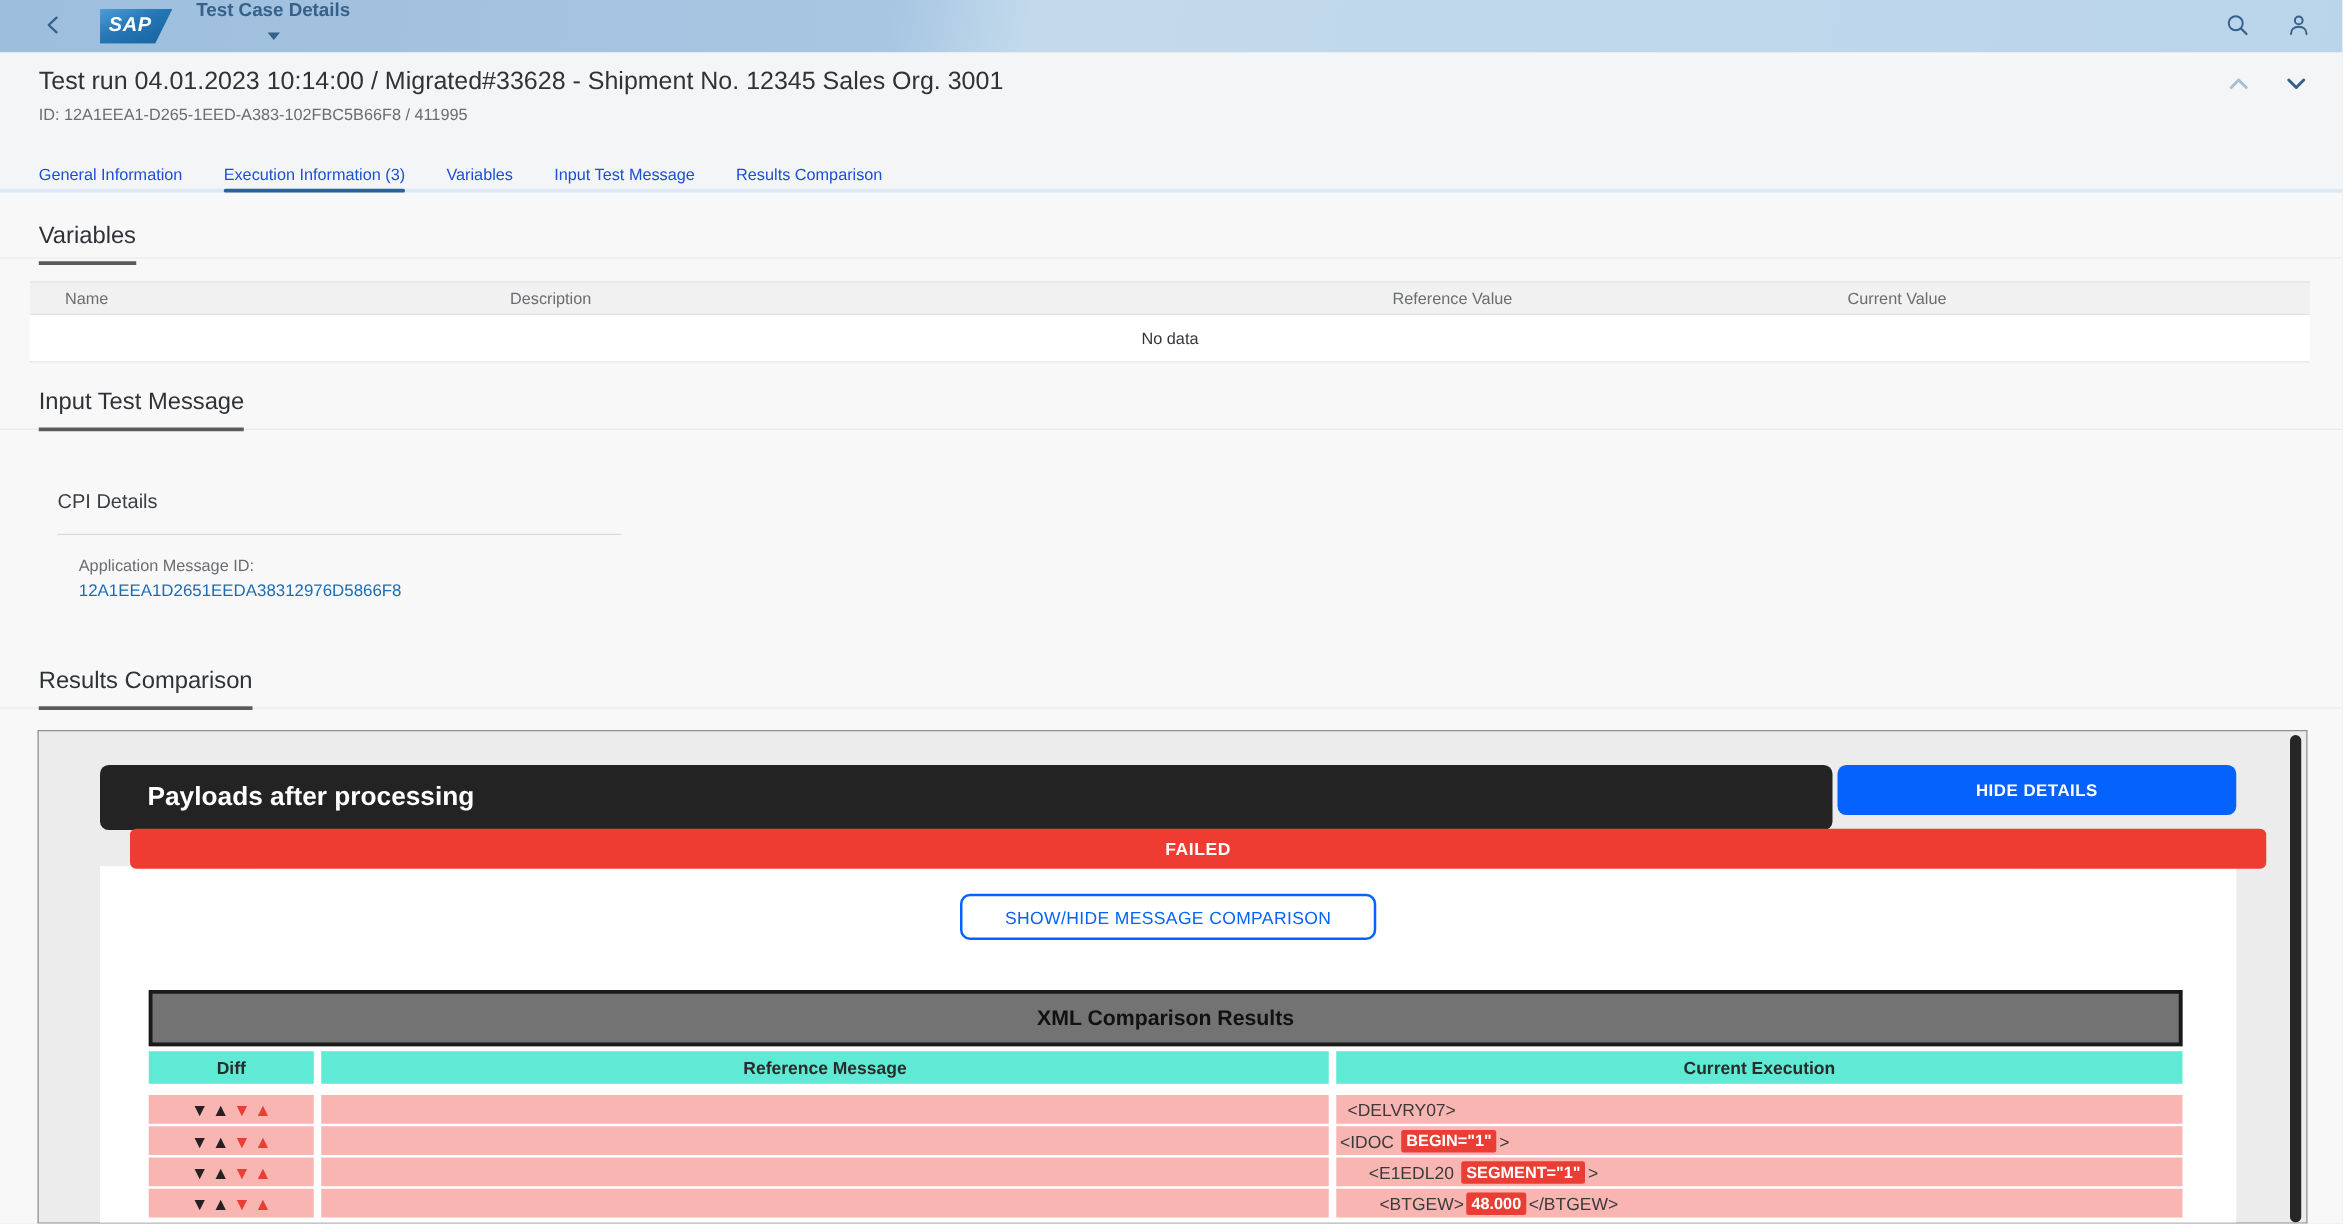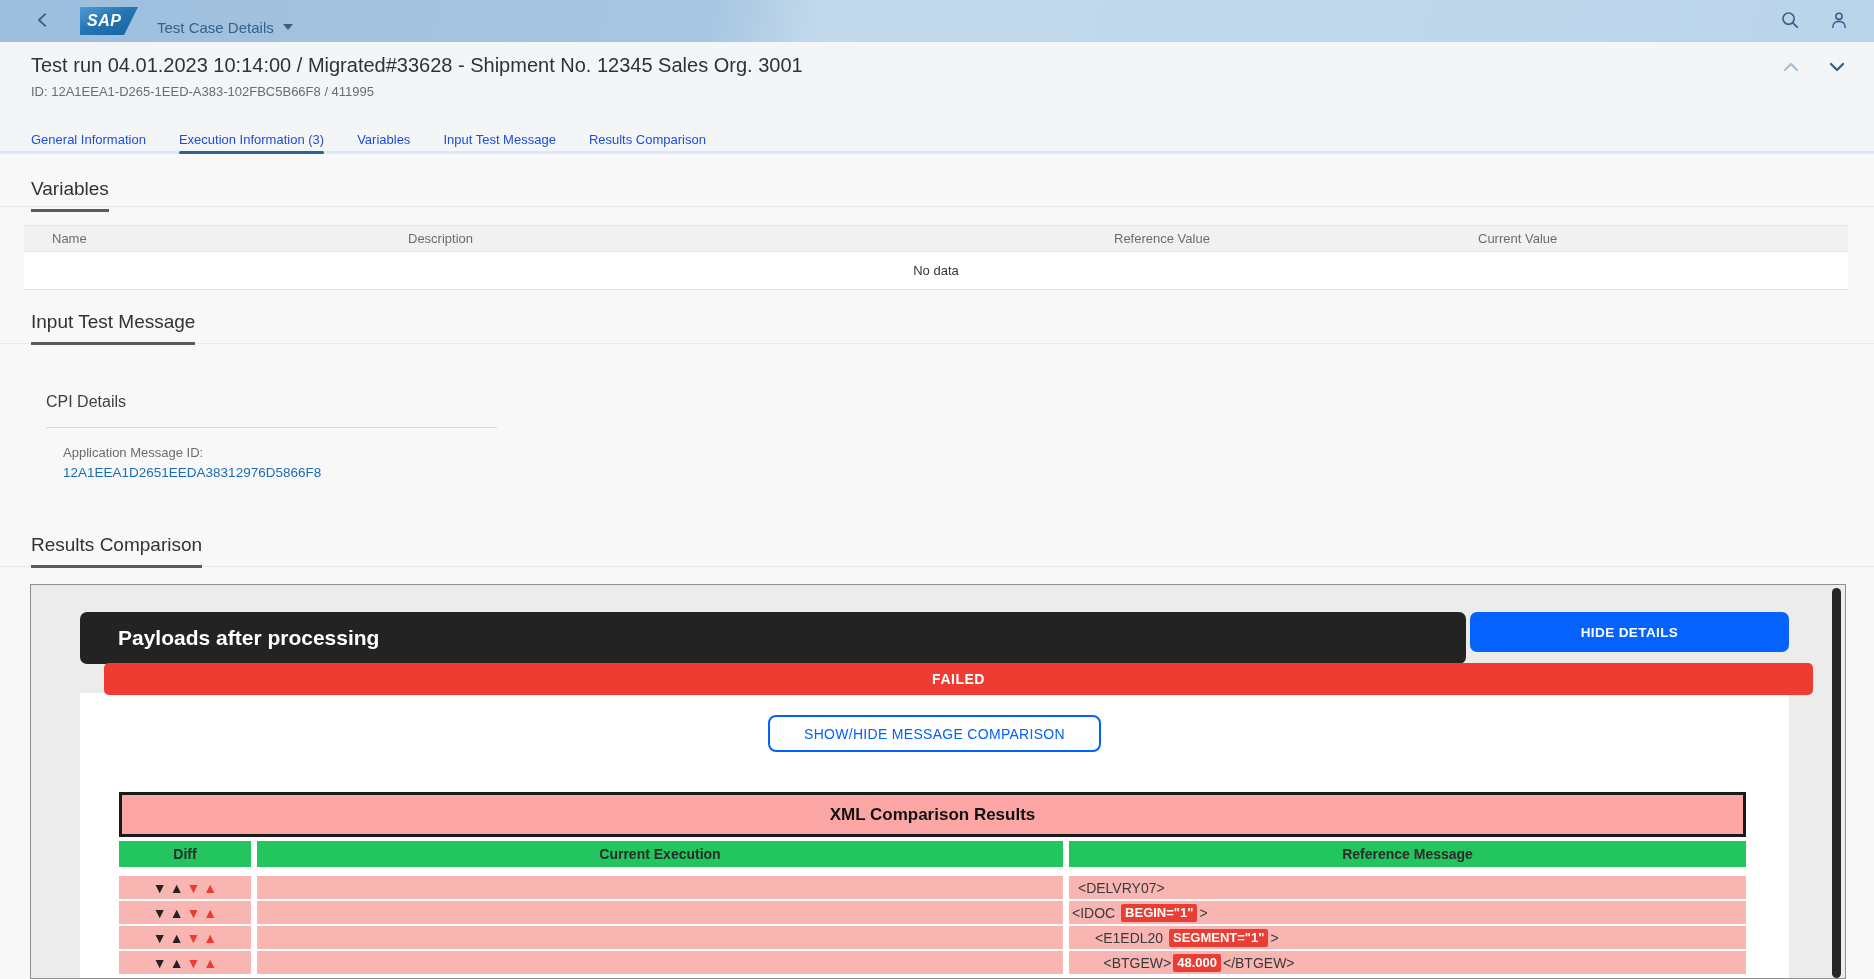--- a/index.html
+++ b/index.html
@@ -10,21 +10,21 @@
   
   .shell { position:absolute; left:0; top:0; width:100%; height:42px;
            background:linear-gradient(100deg,#9dbedd 0%,#a7c6e2 38%,#c3daec 44%,#bad4ea 100%); }
   .back-btn { position:absolute; left:30px; top:8px; width:26px; height:26px; display:flex; align-items:center; justify-content:center; cursor:pointer; background:none; border:none; }
   .sap-logo { position:absolute; left:80px; top:7px; width:58px; height:28px;
               clip-path:polygon(0 0,100% 0,76% 100%,0 100%);
               background:linear-gradient(155deg,#4f9cd6 0%,#2377b4 45%,#16619e 100%);
               color:#fff; font-weight:bold; font-style:italic; font-size:16px; letter-spacing:.5px;
               display:flex; align-items:center; padding-left:7px; }
   .app-title { position:absolute; left:157px; top:0; height:54px; display:flex; align-items:center; gap:9px;
-               color:#35618a; font-weight:400; font-size:15px; cursor:pointer; background:none; border:none; font-family:inherit; }
+               color:#35618a; font-weight:700; font-size:15px; cursor:pointer; background:none; border:none; font-family:inherit;flex-direction:column; }
   .caret-down { width:0; height:0; border-left:5px solid transparent; border-right:5px solid transparent; border-top:6px solid #35618a; }
   .shell-icons { position:absolute; right:24px; top:0; height:42px; display:flex; align-items:center; gap:27px; }
   .icon-btn { background:none; border:none; cursor:pointer; width:22px; height:22px; display:flex; align-items:center; justify-content:center; }
 
   
   .titlebar { position:absolute; left:0; top:42px; width:100%; height:86px; background:#f4f5f6; }
   .page-title { position:absolute; left:31px; top:12px; font-size:20px; font-weight:400; color:#2f3237; }
   .page-subtitle { position:absolute; left:31px; top:42px; font-size:13px; color:#6a6d70; }
   .collapse-btns { position:absolute; right:26px; top:15px; display:flex; gap:24px; }
 
@@ -63,25 +63,25 @@
               border-radius:7px; color:#fff; font-weight:700; font-size:13.5px; letter-spacing:.4px;
               display:flex; align-items:center; justify-content:center; cursor:pointer; font-family:inherit; }
   .banner-failed { position:absolute; left:49px; top:78px; width:1709px; height:32px; background:#ef3c32; z-index:2;
                    border-radius:5px; color:#fff; font-weight:700; font-size:14px; letter-spacing:.5px;
                    display:flex; align-items:center; justify-content:center;margin-left:24px; }
   .white-area { position:absolute; left:49px; top:108px; width:1709px; height:287px; background:#fff; }
   .btn-toggle { position:absolute; left:688px; top:22px; width:333px; height:37px; background:#fff;
                 border:2px solid #0562fc; border-radius:8px; color:#0562fc; font-weight:400; font-size:14px;
                 letter-spacing:.3px; display:flex; align-items:center; justify-content:center; cursor:pointer; font-family:inherit; }
   .xml-title { position:absolute; left:39px; top:99px; width:1627px; height:45px; border:3px solid #1a1a1a;
-               background:#fca5a5; display:flex; align-items:center; justify-content:center;
+               background:#737373; display:flex; align-items:center; justify-content:center;
                font-size:17px; font-weight:700; color:#111; }
   .xml-head { position:absolute; left:39px; top:148px; width:1627px; display:grid;
               grid-template-columns:132px 806px 1fr; column-gap:6px; }
-  .xml-head div { height:26px; background:#22c55e; display:flex; align-items:center; justify-content:center;
+  .xml-head div { height:26px; background:#5eead4; display:flex; align-items:center; justify-content:center;
                   font-size:14px; font-weight:700; color:#2b2b2b; }
   .xml-rows { position:absolute; left:39px; top:183px; width:1627px; display:flex; flex-direction:column; gap:2px; }
   .xrow { display:grid; grid-template-columns:132px 806px 1fr; column-gap:6px; height:23px; }
   .xcell { background:#f8b5b2; display:flex; align-items:center; }
   .xdiff { justify-content:center; gap:3px; }
   .tri { font-size:14px; line-height:1; }
   .tri.black { color:#272123; }
   .tri.red { color:#ea3d33; }
   .xcur { font-size:14px; color:#3a3a3a; white-space:pre; }
   .hl { background:#ea3d33; color:#fff; font-weight:700; font-size:13px; padding:1px 4px 2px; border-radius:2px; margin:0 2px; }
@@ -189,22 +189,22 @@
     <button class="btn-hide">HIDE DETAILS</button>
     <div class="banner-failed">FAILED</div>
 
     <div class="white-area">
       <button class="btn-toggle">SHOW/HIDE MESSAGE COMPARISON</button>
 
       <div class="xml-title">XML Comparison Results</div>
 
       <div class="xml-head">
         <div>Diff</div>
+        <div>Reference Message</div>
         <div>Current Execution</div>
-        <div>Reference Message</div>
       </div>
 
       <div class="xml-rows" id="xml-rows">
           <div class="xrow">
             <div class="xcell xdiff">
               <span class="tri black">▼</span>
               <span class="tri black">▲</span>
               <span class="tri red">▼</span>
               <span class="tri red">▲</span>
             </div>

